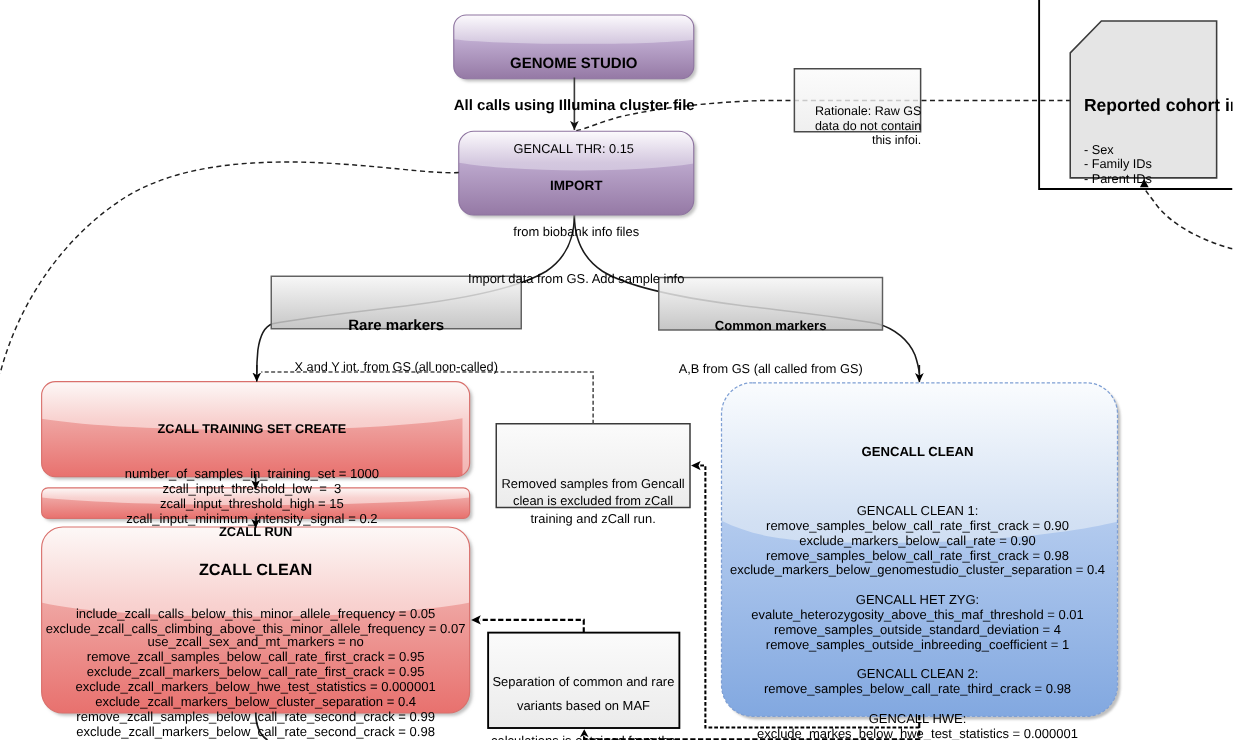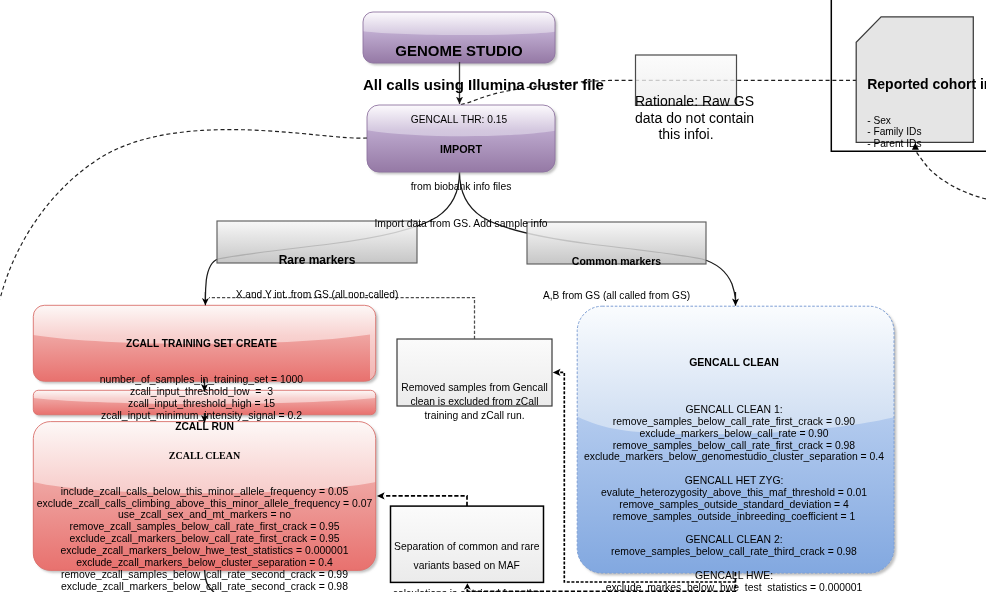--- a/index.html
+++ b/index.html
@@ -5,36 +5,36 @@
 <style>
   html,body{margin:0;padding:0;}
   body{width:986px;height:592px;background:#ffffff;overflow:hidden;
        font-family:"Liberation Sans",sans-serif;}
   #stage{position:relative;width:986px;height:592px;}
   svg.layer{position:absolute;left:0;top:0;width:986px;height:592px;}
   .node{position:absolute;box-sizing:border-box;text-align:center;color:#000;
         line-height:1.16;white-space:pre;}
   .ttl{font-weight:bold;}
   .n-genome{left:363px;top:21.4px;width:192px;font-size:10.2px;line-height:11.6px;}
-  .n-genome .ttl{font-size:15px;}
+  .n-genome .ttl{font-size:12px;}
   .n-import{left:367px;top:118.4px;width:188px;font-size:10.35px;line-height:12.5px;}
   .n-import .ttl{font-size:10.8px;}
   .n-rare{left:217px;top:231.4px;width:200px;font-size:10.2px;line-height:11.6px;}
   .n-rare .ttl{font-size:12px;}
   .n-common{left:527px;top:232.4px;width:179px;font-size:10.2px;line-height:11.6px;}
   .n-common .ttl{font-size:10.5px;}
   .n-ztrain{left:33px;top:313.5px;width:337px;font-size:10.45px;line-height:12.0px;}
   .n-ztrain .ttl{font-size:10.15px;}
   .n-zrun{left:33.3px;top:396.6px;width:342.4px;font-size:10.3px;line-height:12px;}
   .n-zclean{left:33px;top:426px;width:343px;font-size:10.45px;line-height:11.92px;}
-  .n-zclean .ttl{font-size:10px;font-family:Liberation Serif, serif;}
+  .n-zclean .ttl{font-size:13px;}
   .n-gclean{left:573px;top:333px;width:322px;font-size:10.4px;line-height:11.85px;}
   .n-gclean .gc-title{margin-bottom:11.85px;font-size:10.5px;}
   .n-gclean .gc-group{margin-bottom:11.85px;}
-  .n-rationale{left:635px;top:61px;width:102px;font-size:14px;}
+  .n-rationale{left:635px;top:61px;width:102px;font-size:10px;text-align:right;}
   .n-removed{left:397px;top:352.6px;width:155px;font-size:10.3px;line-height:14.2px;}
   .n-separation{left:390px;top:517.2px;width:153.5px;font-size:10.35px;line-height:11.7px;}
   .n-separation [data-name="text-line"]:nth-child(1){margin-bottom:8.2px;}
   .n-separation [data-name="text-line"]:nth-child(2){margin-bottom:16px;}
   .n-doc{left:867.2px;top:56px;width:120px;font-size:10.2px;line-height:11.5px;text-align:left;}
   .n-doc .ttl{font-size:14px;margin-bottom:1.2px;}
 </style>
 </head>
 <body>
 

